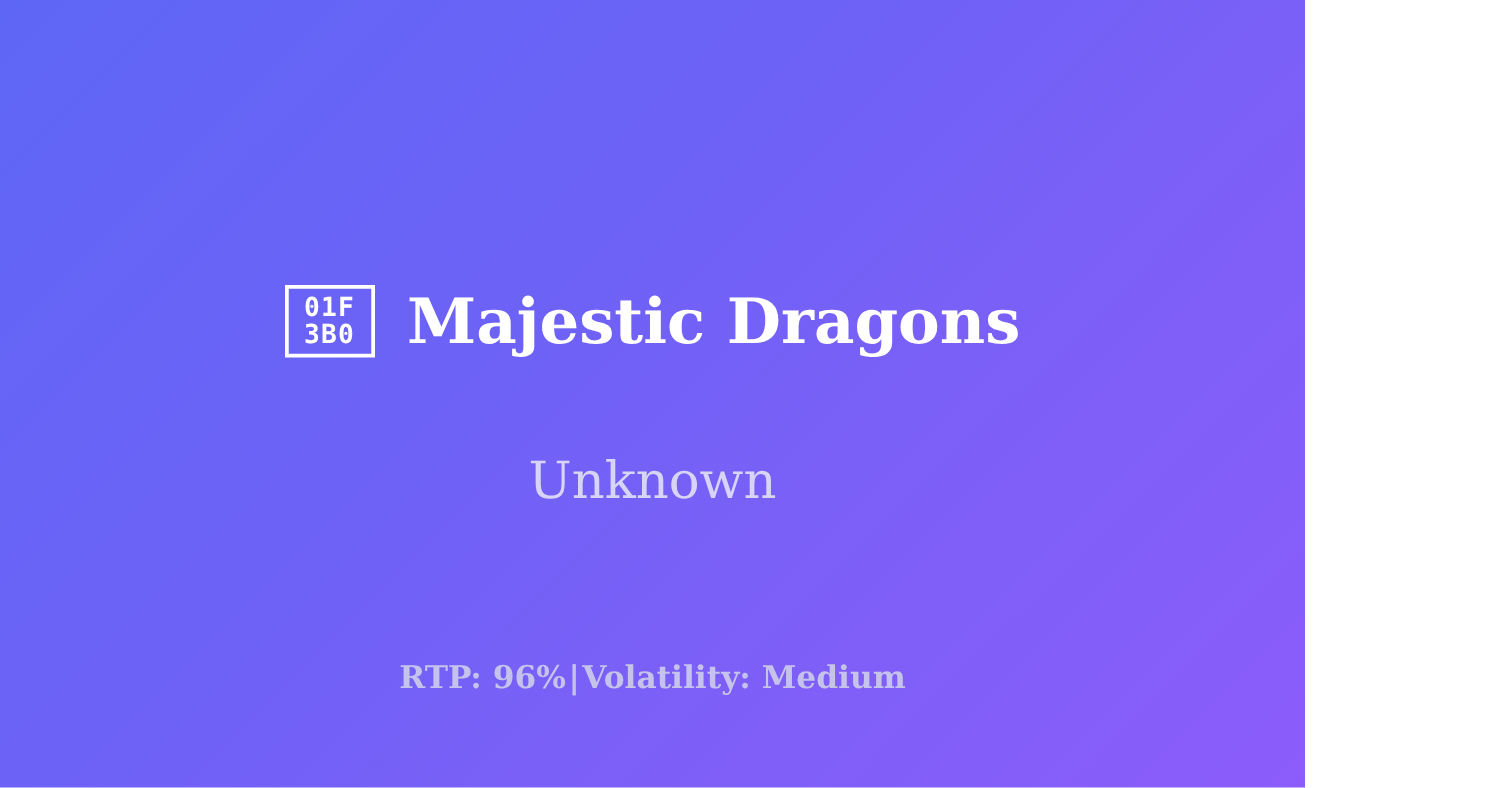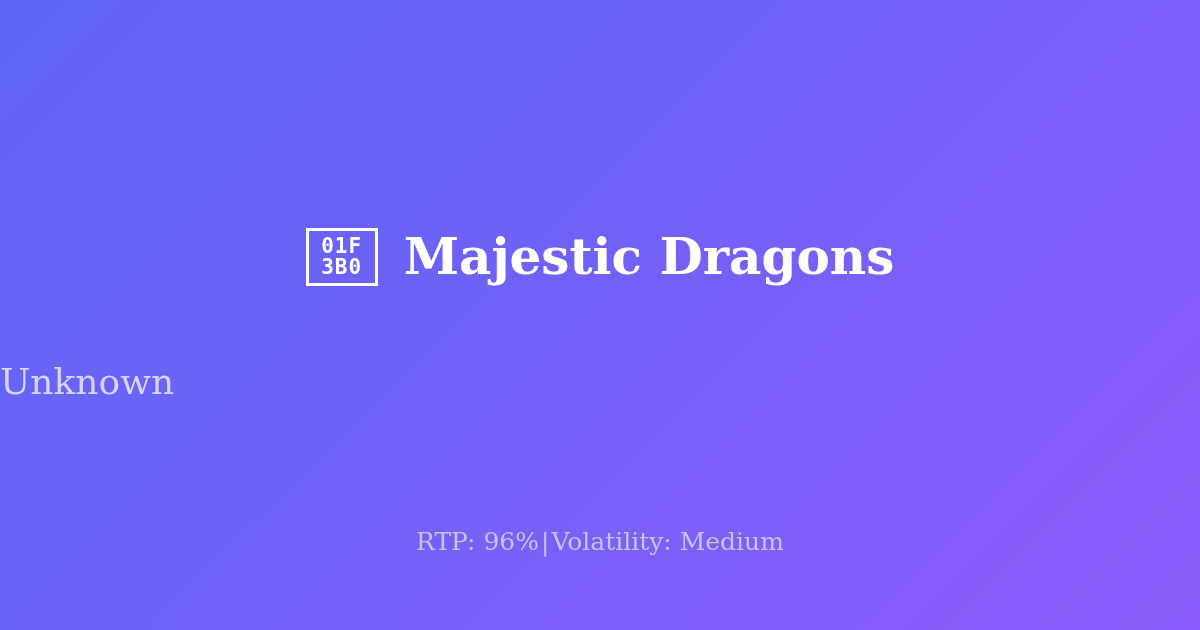--- a/index.html
+++ b/index.html
@@ -8,21 +8,21 @@
   }
   body {
     width: 1200px;
     height: 630px;
     overflow: hidden;
     font-family: "DejaVu Serif", "Liberation Serif", serif;
   }
 
   .og-card {
     position: relative;
-    width: 1200px;
+    width: 1044px;
     height: 630px;
     box-sizing: border-box;
     background: linear-gradient(135deg, #5e66f5 0%, #6d62f6 40%, #7a60f7 62%, #8b5cf9 100%);
     display: flex;
     flex-direction: column;
     align-items: center;
     justify-content: flex-start;
   }
 
   
@@ -67,37 +67,38 @@
     font-size: 50px;
     letter-spacing: 0px;
   }
 
   
   .subtitle {
     position: absolute;
     top: 362px;
     left: 0;
     right: 0;
+    text-align: center;
     color: #d7d4f7;
     font-family: "DejaVu Serif", "Liberation Serif", serif;
     font-weight: 400;
-    font-size: 36px;
+    font-size: 41px;
     line-height: 1.1;
   }
 
   
   .meta {
     position: absolute;
     top: 528px;
     left: 0;
     right: 0;
     text-align: center;
     color: #c5c2ec;
     font-family: "DejaVu Serif", "Liberation Serif", serif;
-    font-weight: 400;
+    font-weight: 700;
     font-size: 25px;
     line-height: 1.1;
   }
   .meta .sep { padding: 0 2px; }
 </style>
 </head>
 <body>
 
 <div class="og-card">
 

